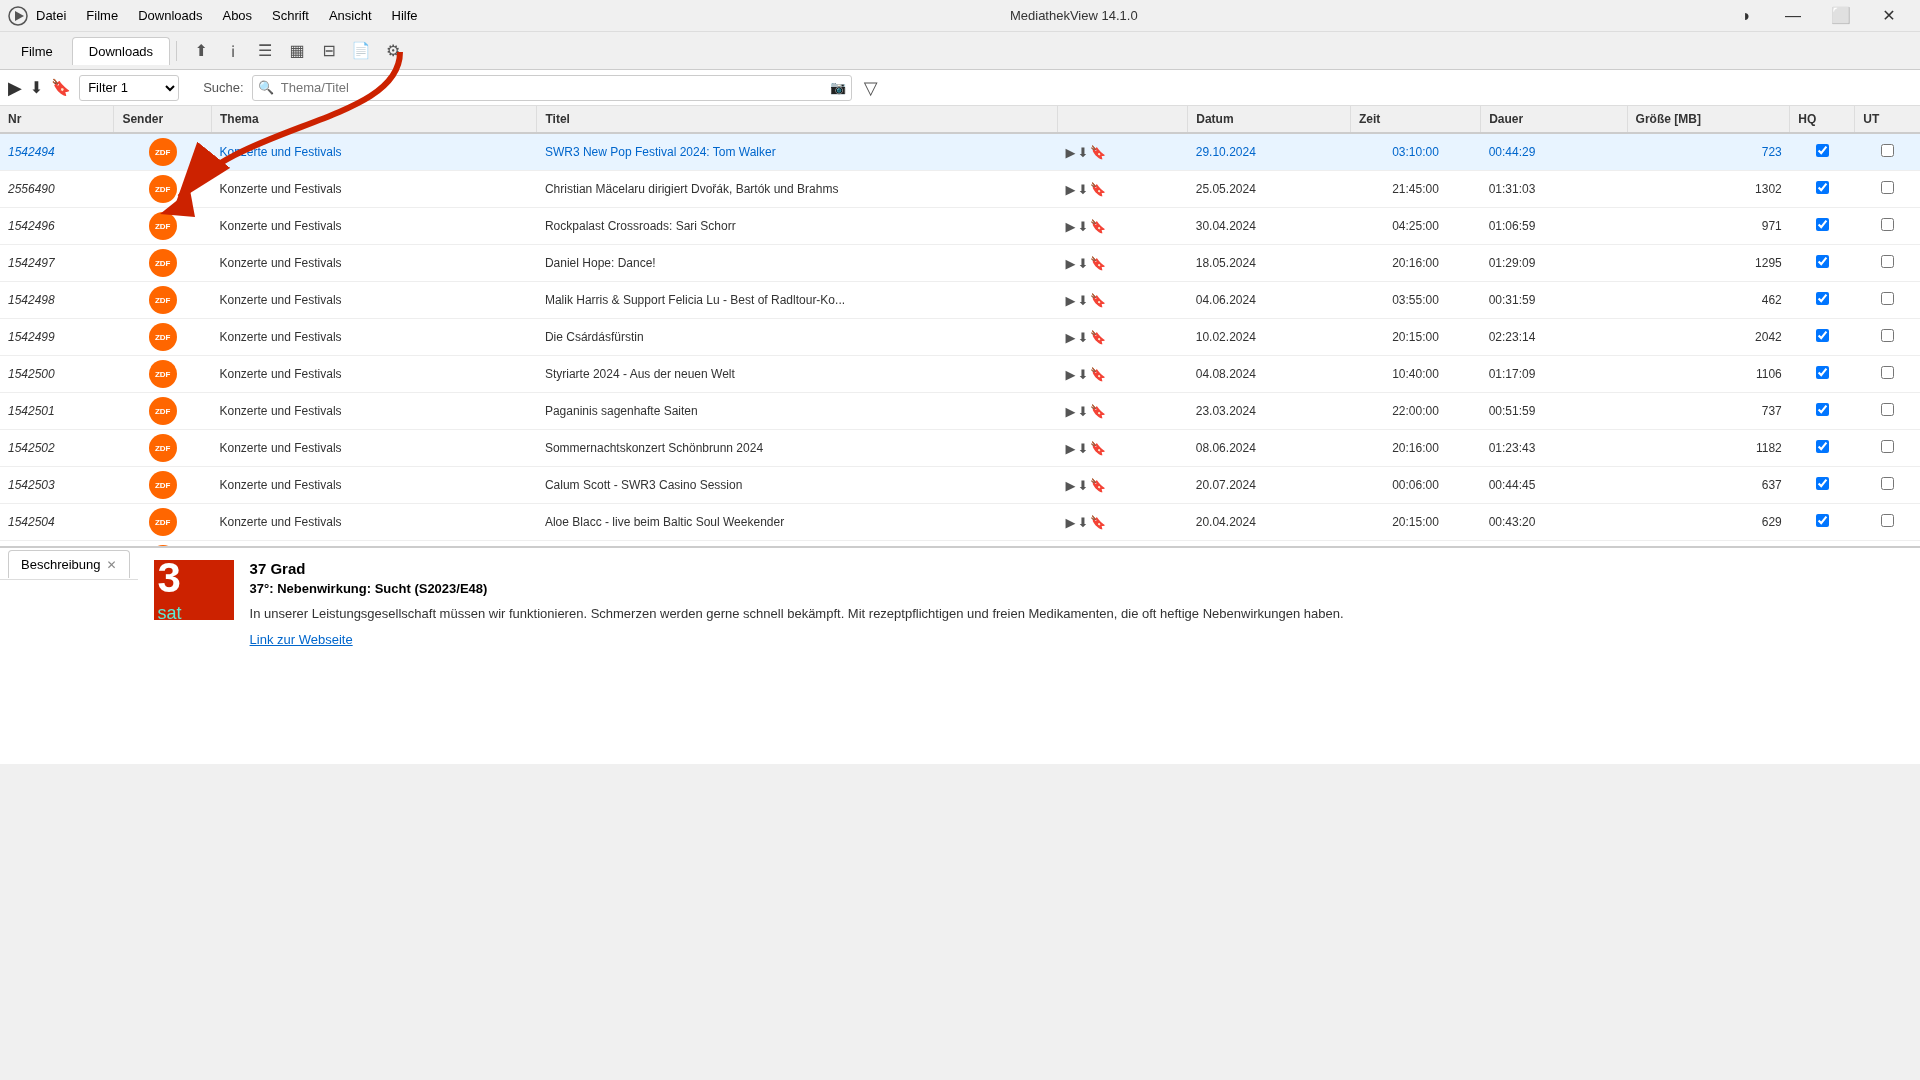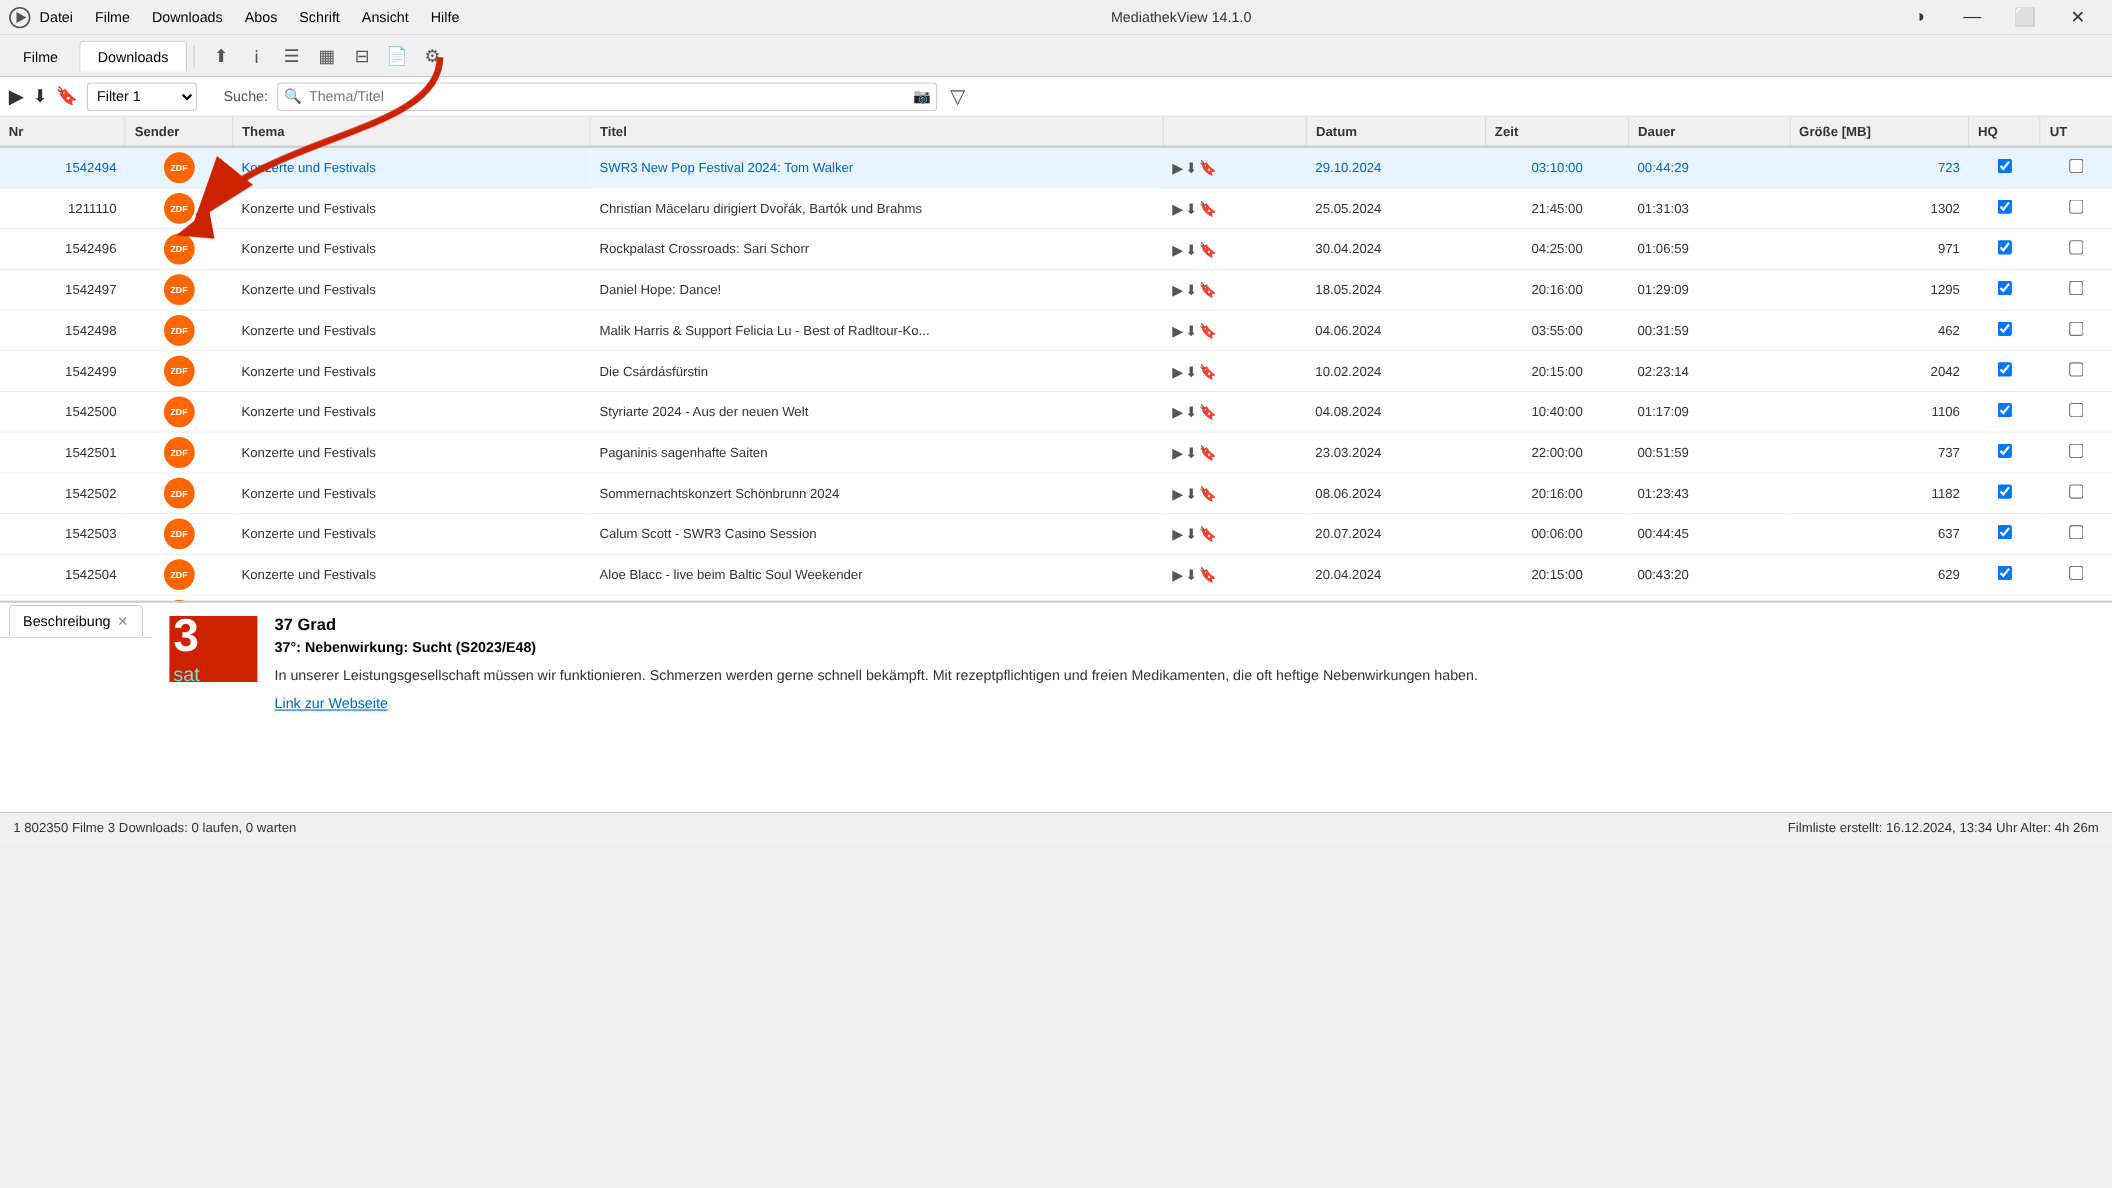--- a/index.html
+++ b/index.html
@@ -122,21 +122,21 @@
     }
     thead th:last-child { border-right: none; }
     tbody tr { border-bottom: 1px solid #eee; }
     tbody tr.highlighted { background: #e8f4ff; }
     tbody td {
       padding: 4px 8px;
       font-size: 12px;
       color: #333;
       white-space: nowrap;
     }
-    .td-nr { color: #0066cc; text-align: right; width: 70px; }
+    .td-nr { color: #0066cc; text-align: left; width: 70px; font-style: italic; }
     .td-nr.black { color: #333; }
     .td-sender { width: 60px; text-align: center; }
     .td-thema { width: 200px; }
     .td-thema.blue { color: #0066cc; }
     .td-titel { width: 320px; overflow: hidden; text-overflow: ellipsis; }
     .td-titel.blue { color: #0066cc; }
     .td-actions { width: 80px; }
     .td-datum { width: 100px; }
     .td-datum.blue { color: #0066cc; }
     .td-zeit { width: 80px; text-align: center; }
@@ -365,21 +365,21 @@
         </div>
       </td>
       <td class="td-datum blue">29.10.2024</td>
       <td class="td-zeit blue">03:10:00</td>
       <td class="td-dauer blue">00:44:29</td>
       <td class="td-groesse blue">723</td>
       <td class="td-hq checkbox-cell"><input type="checkbox" checked="" style=""></td>
       <td class="td-ut checkbox-cell"><input type="checkbox" style=""></td>
     </tr>
           <tr>
-      <td class="td-nr black">1211110</td>
+      <td class="td-nr black">2556490</td>
       <td class="td-sender">
         <div class="zdf-logo" style="font-size:8px; font-weight:bold;">ZDF</div>
       </td>
       <td class="td-thema">Konzerte und Festivals</td>
       <td class="td-titel">Christian Mäcelaru dirigiert Dvořák, Bartók und Brahms</td>
       <td class="td-actions">
         <div class="action-icons">
           <span class="action-icon">▶</span>
           <span class="action-icon">⬇</span>
           <span class="action-icon">🔖</span>
@@ -618,17 +618,13 @@
       </div>
       <div class="desc-right">
         <div class="desc-title">37 Grad</div>
         <div class="desc-subtitle">37°: Nebenwirkung: Sucht (S2023/E48)</div>
         <div class="desc-text">In unserer Leistungsgesellschaft müssen wir funktionieren. Schmerzen werden gerne schnell bekämpft. Mit rezeptpflichtigen und freien Medikamenten, die oft heftige Nebenwirkungen haben.</div>
         <a class="desc-link">Link zur Webseite</a>
       </div>
     </div>
   </div>
 
-  <div class="statusbar">
-    <span>1   802350 Filme   3 Downloads: 0 laufen, 0 warten</span>
-    <span>Filmliste erstellt: 16.12.2024, 13:34 Uhr   Alter: 4h 26m</span>
-  </div>
 </div>
 
 </body></html>

